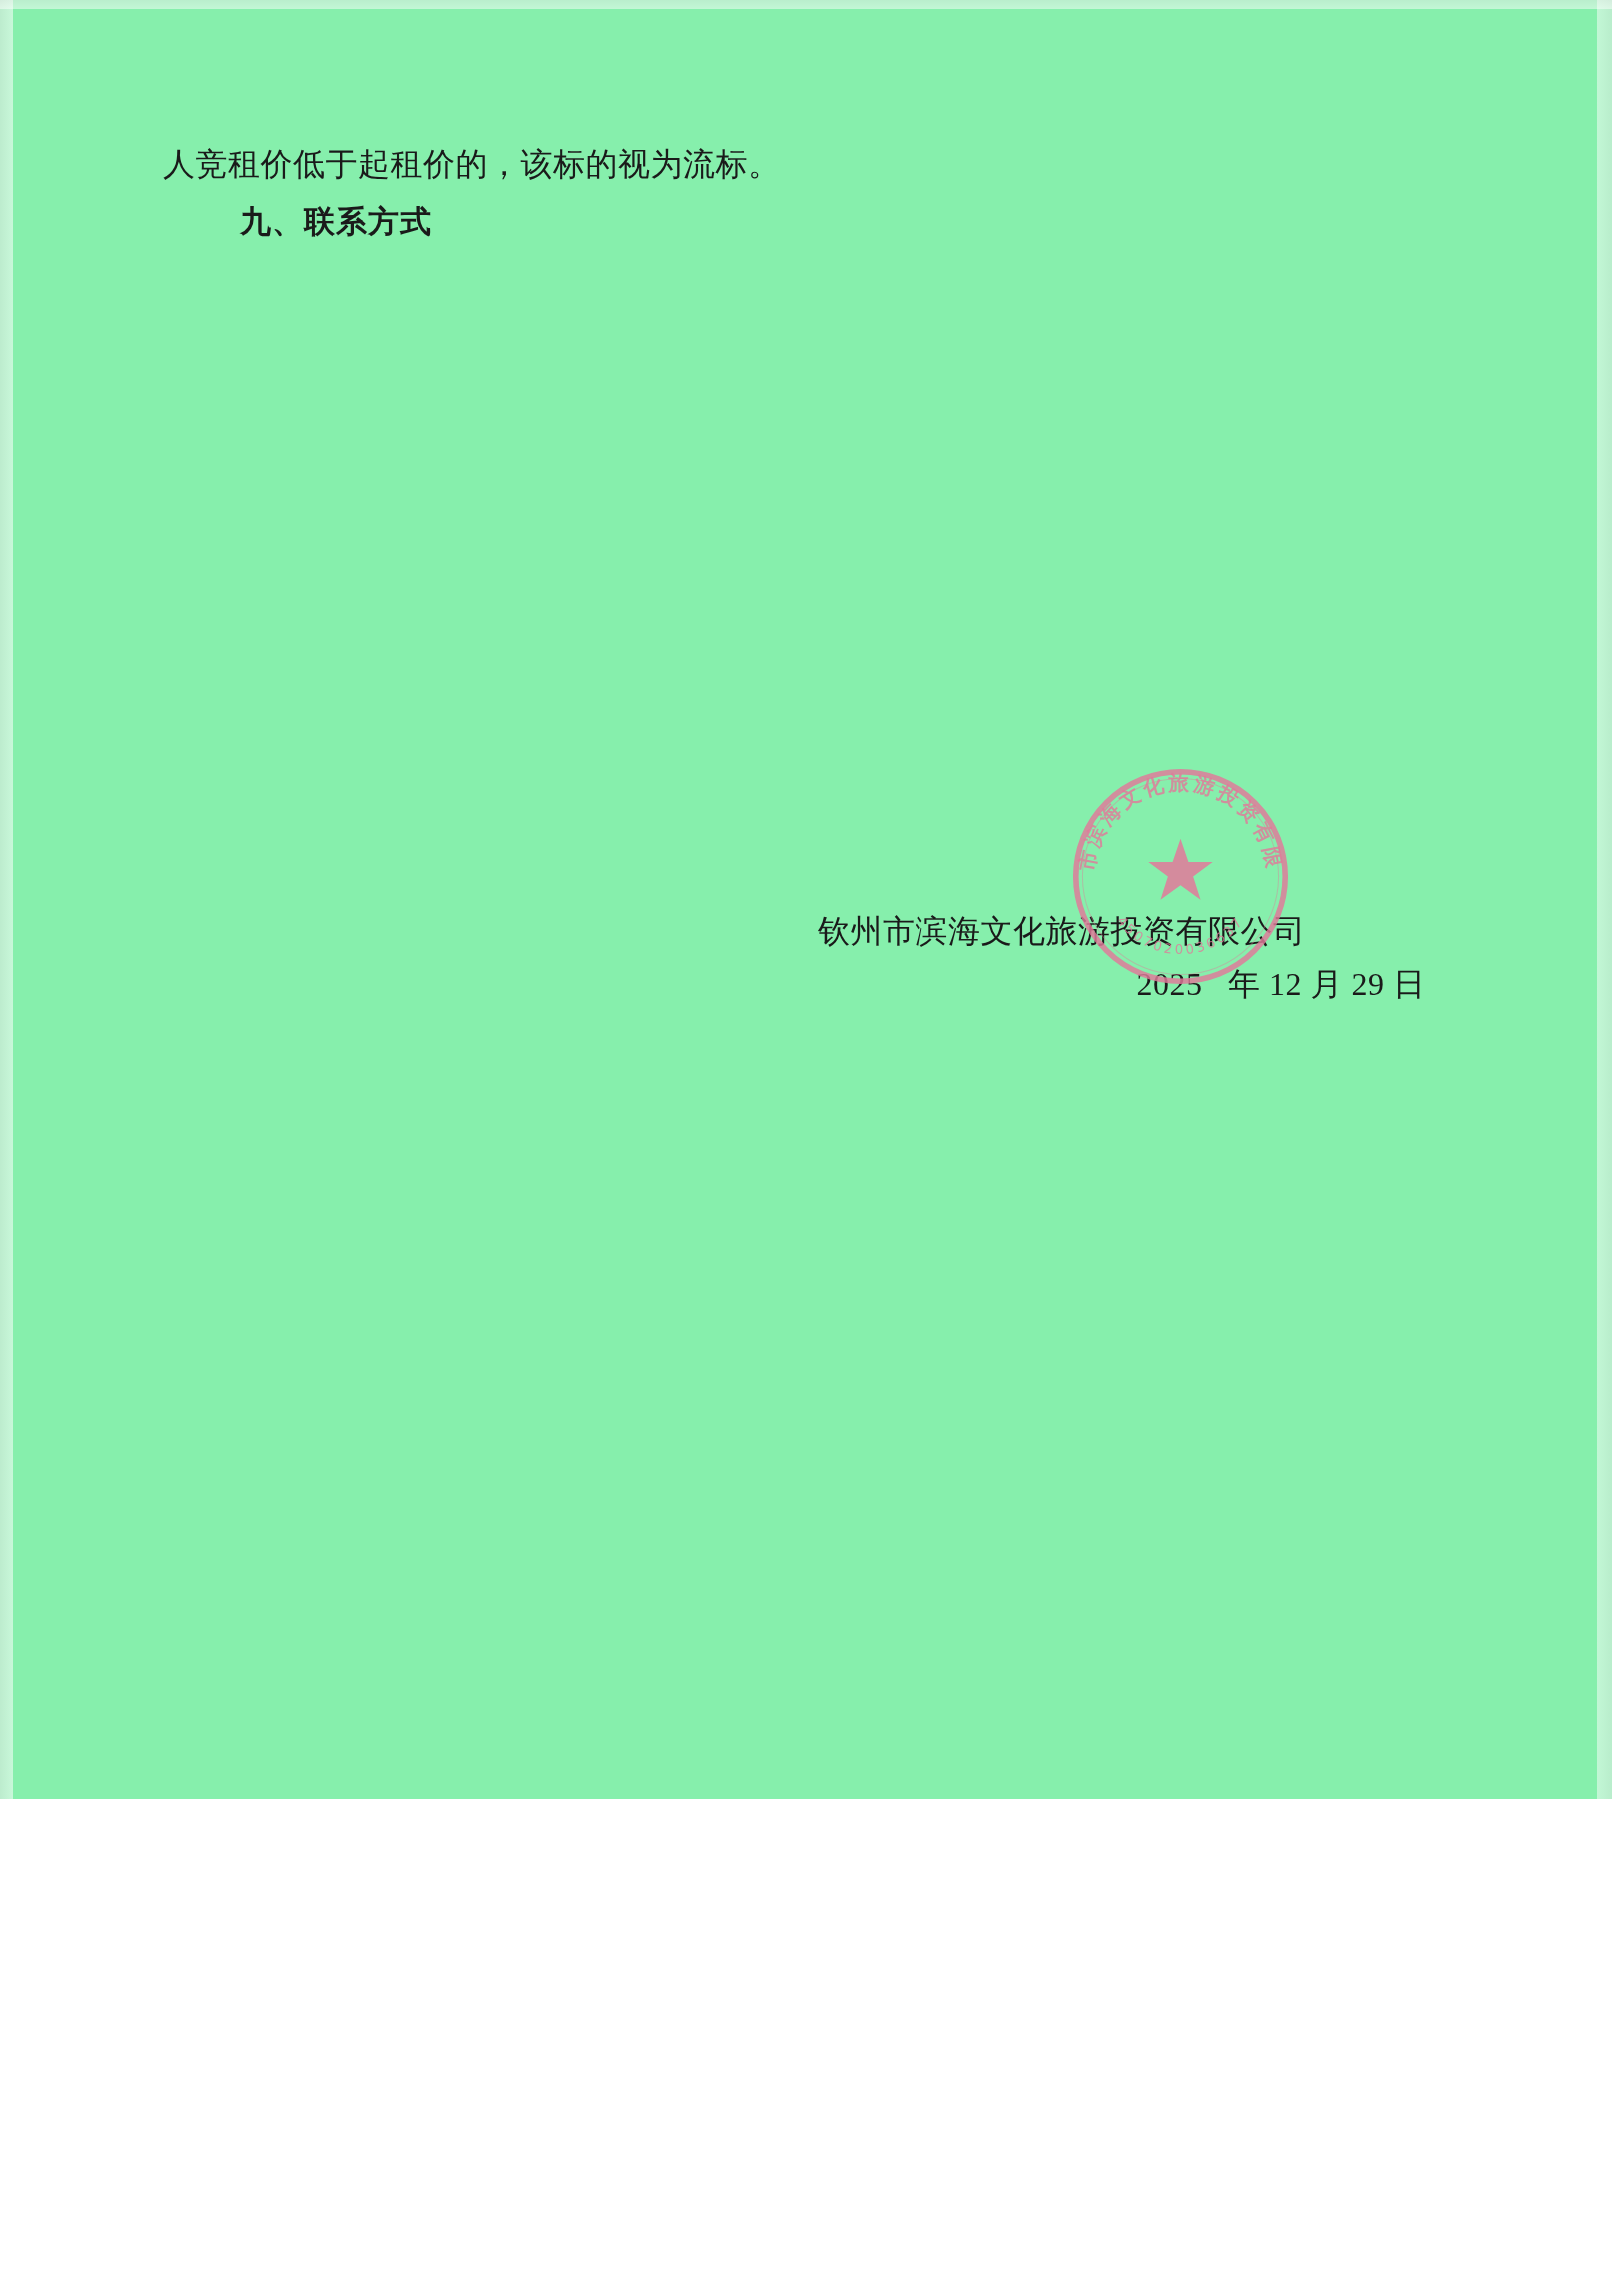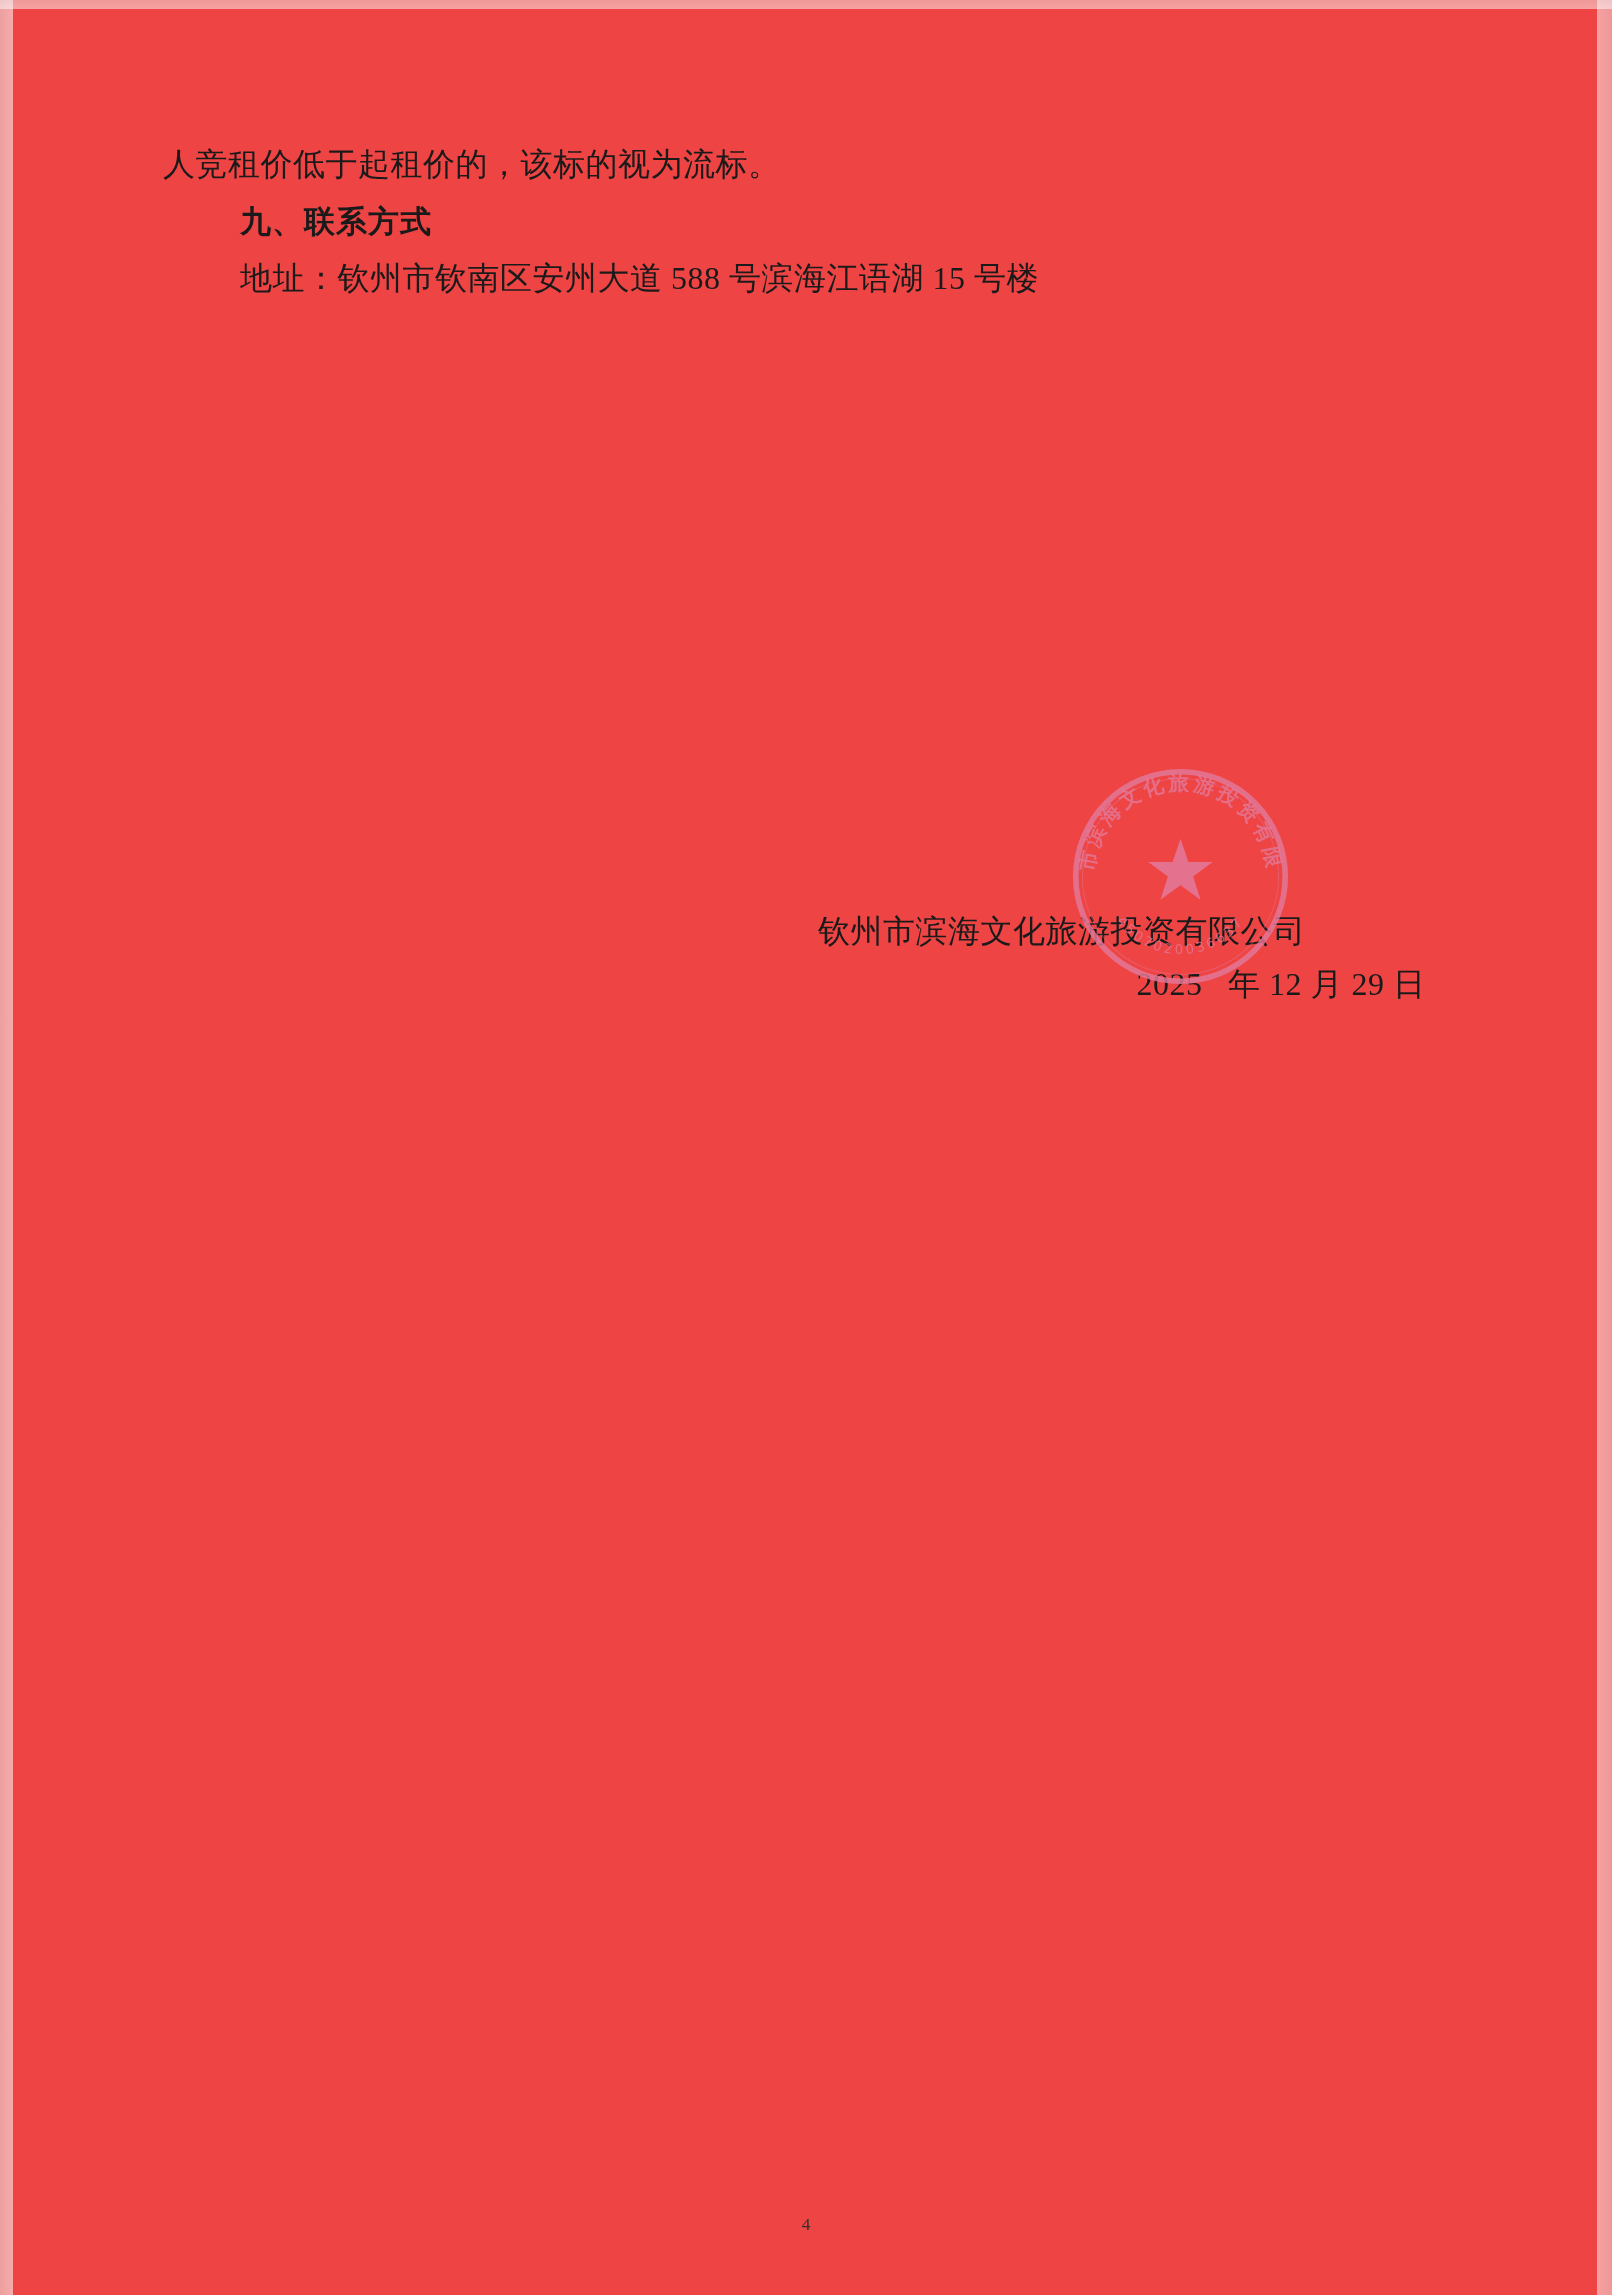--- a/index.html
+++ b/index.html
@@ -7,22 +7,22 @@
     padding: 0;
     background: #ffffff;
   }
   body {
     font-family: "Liberation Serif", "DejaVu Serif", serif;
     color: #1a1a1a;
   }
   .page {
     position: relative;
     width: 1612px;
-    height: 2295px;
-    background: #ef4444;
+    height: 1799px;
+    background: #86efac;
     overflow: hidden;
   }
   
   .scan-edge-left {
     position: absolute;
     left: 0; top: 0;
     width: 13.3px; height: 100%;
     background: linear-gradient(to right, #e9e9e9, #ffffff);
     opacity: .55;
   }
@@ -120,21 +120,20 @@
   <div class="scan-edge-right"></div>
   <div class="scan-edge-top"></div>
 
   <div class="content">
 
     <div class="line">人竞租价低于起租价的，该标的视为流标。</div>
 
     <div class="heading">九、联系方式</div>
 
 
-    <div class="line indent">地址：钦州市钦南区安州大道 588 号滨海江语湖 15 号楼</div>
 
 
     <div class="signature">
       <div class="sig-company">钦州市滨海文化旅游投资有限公司</div>
       <div class="sig-date">2025   年 12 月 29 日</div>
     </div>
 
     <div class="seal">
       <svg width="235" height="235" viewBox="0 0 460 460" xmlns="http://www.w3.org/2000/svg">
         <defs>

